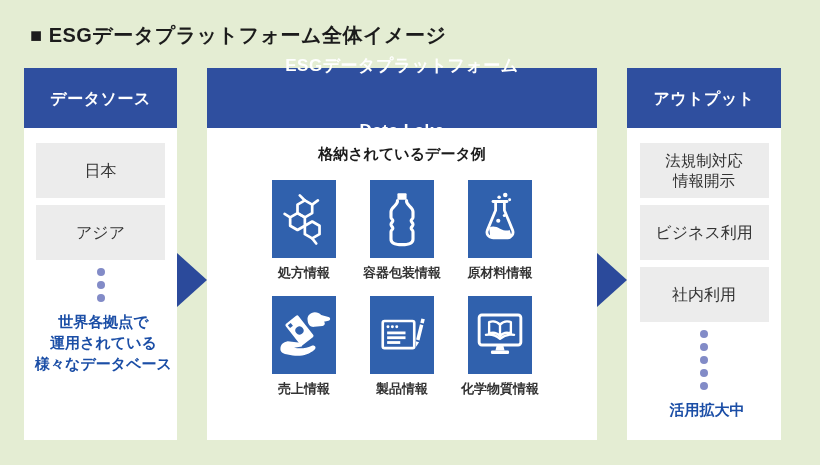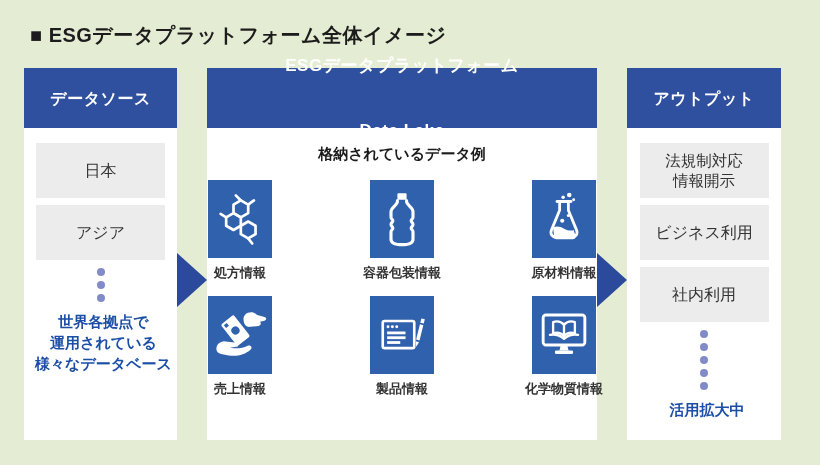--- a/index.html
+++ b/index.html
@@ -39,21 +39,21 @@
   .gray-box span { display: block; }
   .gray-box.two-line { font-size: 15.5px; }
   .dots { display: flex; flex-direction: column; align-items: center; gap: 5px; margin-top: 8px; }
   .dot { width: 8px; height: 8px; border-radius: 50%; background: #828bc7; }
   .note {
     margin-top: 9px; text-align: center; color: #1b4ea6; font-weight: bold;
     font-size: 15px; line-height: 21px;
   }
   .note span { display: block; margin-left: 6px; }
   .subtitle { margin-top: 17px; text-align: center; font-weight: bold; font-size: 15px; color: #1b1b1b; }
-  .tile-row { display: flex; justify-content: space-between; gap: 32px; margin-top: 16px; }
+  .tile-row { display: flex; justify-content: center; gap: 32px; margin-top: 16px; }
   .tile-row.second { margin-top: 14px; }
   .tile { width: 66px; display: flex; flex-direction: column; align-items: center; }
   .tile-box {
     width: 64px; height: 78px; background: #3061ad;
     display: flex; align-items: center; justify-content: center;
   }
   .tile-label { margin-top: 6px; font-size: 13px; font-weight: bold; color: #333; white-space: nowrap; }
 </style>
 </head>
 <body>

